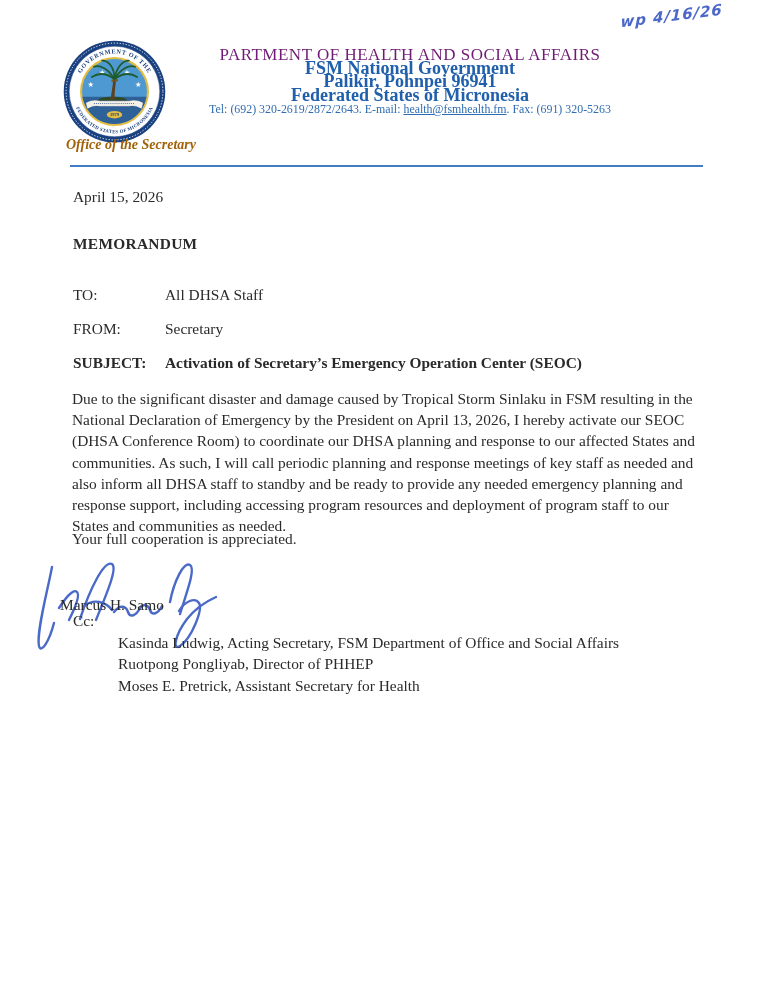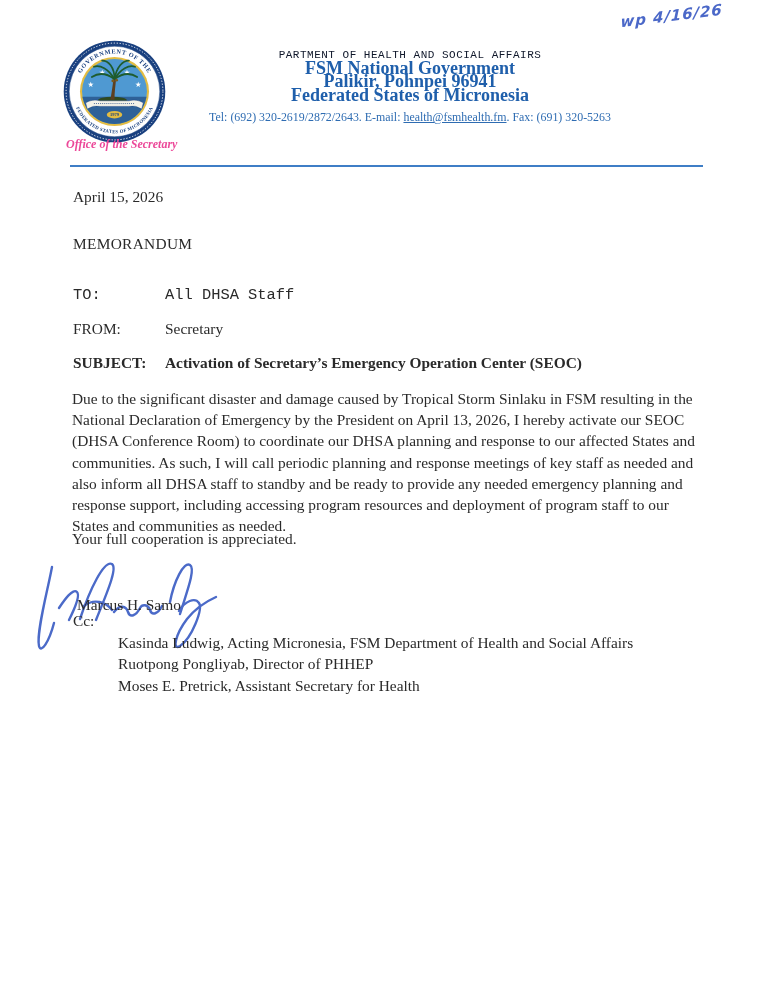--- a/index.html
+++ b/index.html
@@ -12,45 +12,45 @@
   .handnote {
     position:absolute; left:620px; top:4px; width:150px;
     font-family:"DejaVu Sans", sans-serif; font-style:italic; font-weight:bold;
     font-size:15px; color:#4b68c8; transform:rotate(-7deg) skewX(-8deg);
     letter-spacing:1px; white-space:nowrap;
   }
   
   .seal { position:absolute; left:63px; top:40px; width:103px; height:103px; }
   
   .lh { position:absolute; left:130px; top:48px; width:560px; text-align:center; }
-  .lh-dept { font-size:11px; color:#0f172a; letter-spacing:.5px; line-height:14px;font-family:Liberation Mono, monospace; }
+  .lh-dept { font-size:17px; color:#701a75; letter-spacing:.5px; line-height:14px; }
   .lh-bold { font-size:18px; font-weight:bold; color:#1f5fab; line-height:13.3px; }
-  .lh-contact { font-size:11.9px; color:#2e6cb2; line-height:14px; margin-top:8px; }
+  .lh-contact { font-size:11.9px; color:#2e6cb2; line-height:14px; margin-top:0; }
   .lh-contact .email { text-decoration:underline; }
   .office {
     position:absolute; left:66px; top:137px;
-    font-size:12px; font-weight:bold; font-style:italic; color:#ec4899;
+    font-size:14px; font-weight:bold; font-style:italic; color:#a16207;
   }
   .rule { position:absolute; left:70px; top:165px; width:633px; height:2.2px; background:#3f7ec6; }
 
   .body-text { font-size:15.4px; color:#2a2a2a; }
   .date { position:absolute; left:73px; top:188px; }
-  .memo-title { position:absolute; left:73px; top:235px; font-weight:normal; letter-spacing:.3px; }
+  .memo-title { position:absolute; left:73px; top:235px; font-weight:bold; letter-spacing:.3px; }
   .field-row { position:absolute; left:73px; white-space:nowrap; }
   .field-row .lbl { display:inline-block; width:92px; }
-  .row-to { top:286px;font-family:Liberation Mono, monospace; }
+  .row-to { top:286px; }
   .row-from { top:320px; }
   .row-subject { top:354px; font-weight:bold; }
   .paragraph {
     position:absolute; left:72px; top:388px; width:636px;
     line-height:21.2px; text-align:left;
   }
   .closing { position:absolute; left:72px; top:530px; }
   .signature { position:absolute; left:28px; top:553px; width:205px; height:108px; }
-  .signer { position:absolute; left:60px; top:596px;margin-left:17px; }
+  .signer { position:absolute; left:60px; top:596px; }
   .cc-label { position:absolute; left:73px; top:612px; }
   .cc-list { position:absolute; left:118px; top:632px; line-height:21.3px; }
 </style>
 </head>
 <body>
 
 <div class="page">
 
   <div class="handnote">wp 4/16/26</div>
 
@@ -131,18 +131,18 @@
       <path d="M 56 53 C 66 45 78 49 84 57"></path>
       <path d="M 86 59 C 92 51 98 53 100 59 C 102 65 108 63 112 55 C 114 51 120 51 122 57 C 124 63 130 61 134 53"></path>
       <path d="M 142 49 C 146 28 156 8 162 12 C 168 16 158 41 152 61"></path>
       <path d="M 151 58 C 157 48 167 44 171 50 C 175 56 164 85 152 93 C 144 98 147 82 159 66 C 167 56 179 48 188 44"></path>
     </g>
   </svg>
   <div class="body-text signer">Marcus H. Samo</div>
 
   <div class="body-text cc-label">Cc:</div>
   <div class="body-text cc-list">
-    <div>Kasinda Ludwig, Acting Micronesia, FSM Department of Health and Social Affairs</div>
+    <div>Kasinda Ludwig, Acting Secretary, FSM Department of Office and Social Affairs</div>
     <div>Ruotpong Pongliyab, Director of PHHEP</div>
     <div>Moses E. Pretrick, Assistant Secretary for Health</div>
   </div>
 
 </div>
 
 </body></html>

